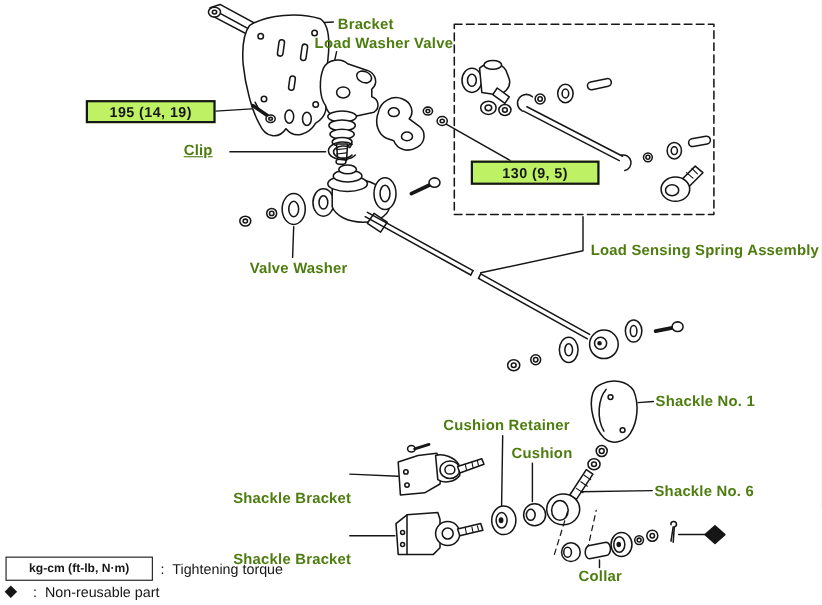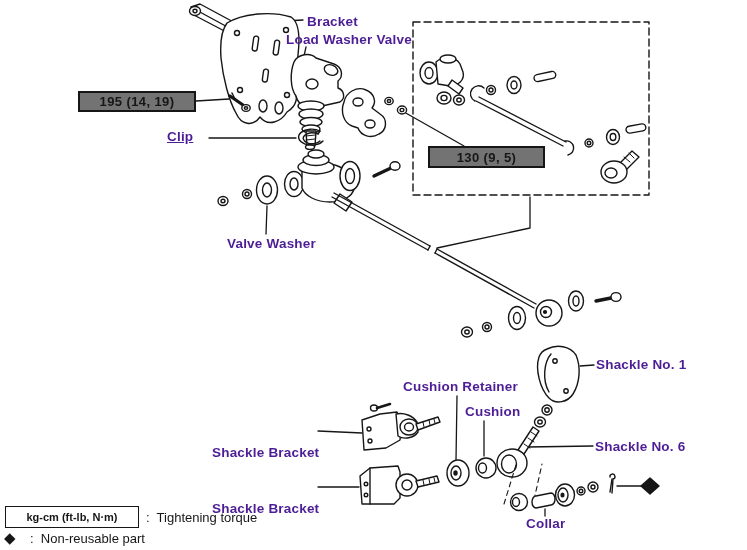--- a/index.html
+++ b/index.html
@@ -4,25 +4,25 @@
 <style>
   html,body { margin:0; padding:0; background:#e8e8e8; }
   .stage {
     position:relative; width:747px; height:550px; background:#ffffff;
     font-family:"Liberation Sans","DejaVu Sans",sans-serif; color:#161616;
     overflow:hidden; margin:0 auto;
   }
   .artwork { position:absolute; left:0; top:0; }
   .lbl {
     position:absolute; font-size:13.5px; font-weight:700; letter-spacing:.2px;
-    white-space:pre; line-height:1.2; color:#4c1d95;
+    white-space:pre; line-height:1.2; color:#4d7c0f;
   }
   .lbl .l2 { display:block; }
   .torque-box {
-    position:absolute; border:2px solid #161616; background:#737373;
+    position:absolute; border:2px solid #161616; background:#bef264;
     display:flex; align-items:center; justify-content:center;
     font-size:13px; font-weight:700; letter-spacing:.4px; box-sizing:border-box;
   }
   .legend-box {
     position:absolute; border:1.6px solid #161616; background:#ffffff;
     display:flex; align-items:center; justify-content:center;
     font-size:11px; font-weight:700; box-sizing:border-box; white-space:pre;
   }
   .legend-text { position:absolute; font-size:13px; font-weight:400; white-space:pre; }
   .legend-diamond { position:absolute; font-size:15px; line-height:1; font-weight:400; }
@@ -265,20 +265,21 @@
     <g>
       <line x1="617" y1="486" x2="641" y2="486" fill="none"></line>
       <polygon points="641,486 650,478 659,486 650,494" fill="#161616"></polygon>
     </g>
   </svg>
 
   <div class="lbl" style="left:307px; top:14px;">Bracket</div>
   <div class="lbl" style="left:286px; top:32px;">Load Washer Valve</div>
   <div class="lbl" style="left:167px; top:129px;text-decoration:underline;">Clip</div>
   <div class="lbl" style="left:227px; top:236px;">Valve Washer</div>
+  <div class="lbl" style="left:537px; top:220px;">Load Sensing Spring Assembly</div>
   <div class="lbl" style="left:596px; top:357px;">Shackle No. 1</div>
   <div class="lbl" style="left:403px; top:379px;">Cushion Retainer</div>
   <div class="lbl" style="left:465px; top:404px;">Cushion</div>
   <div class="lbl" style="left:595px; top:439px;">Shackle No. 6</div>
   <div class="lbl" style="left:526px; top:516px;">Collar</div>
 
   <div class="lbl" style="left:212px; top:413px;">
     <span class="l2">Shackle Bracket</span>
   </div>
   <div class="lbl" style="left:212px; top:469px;">

